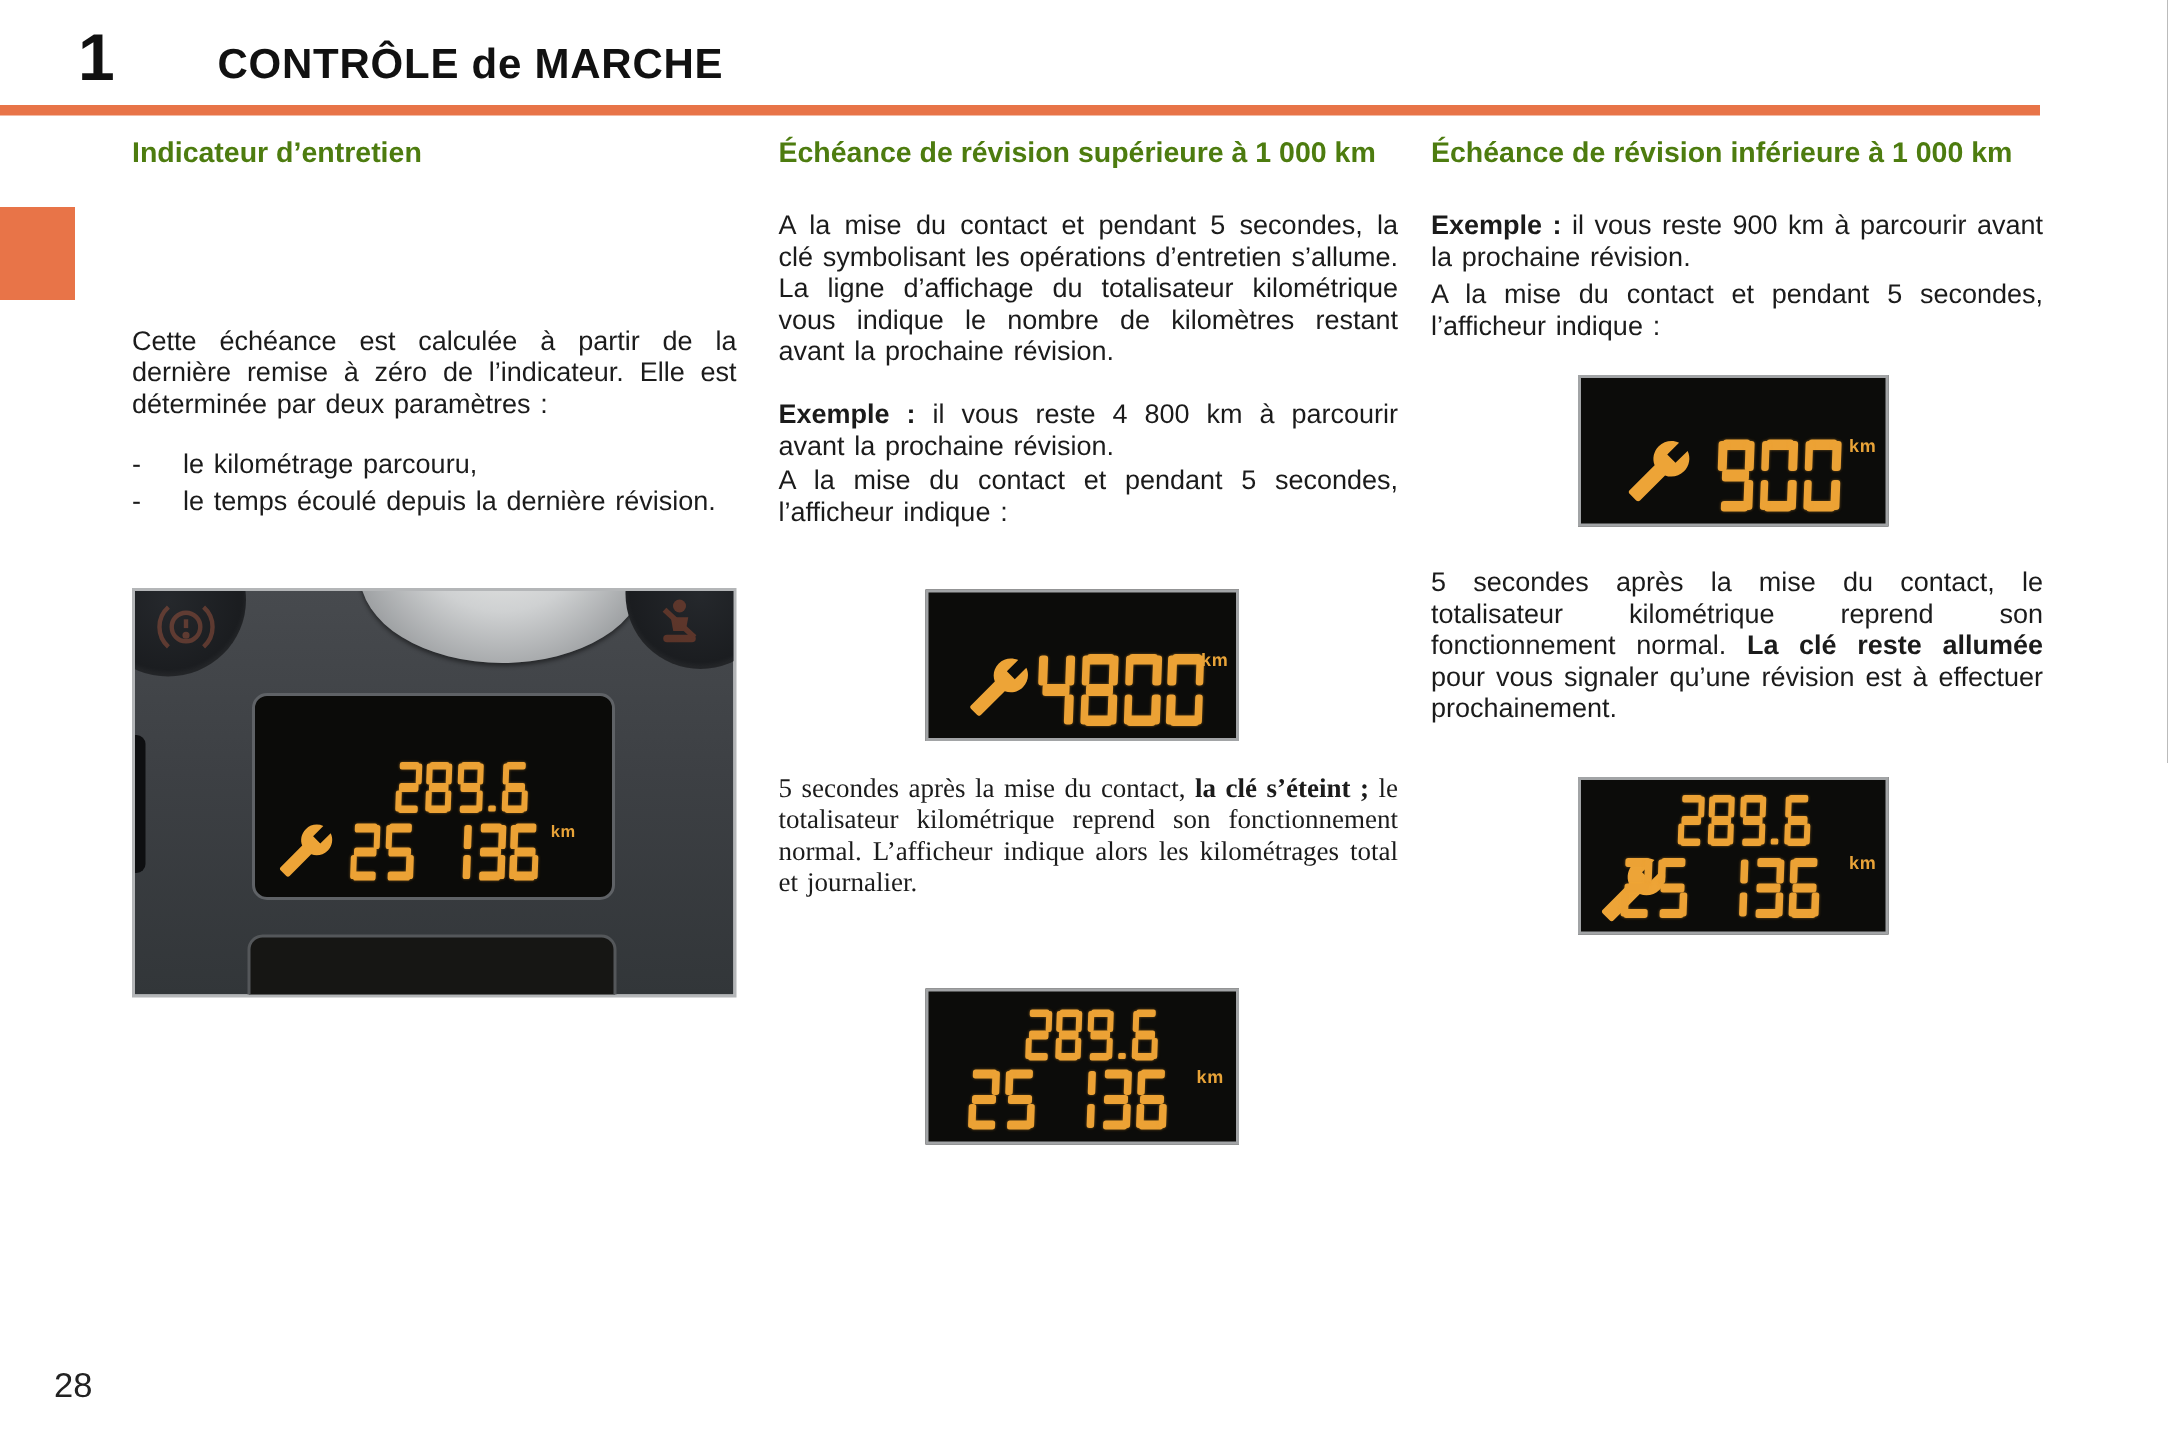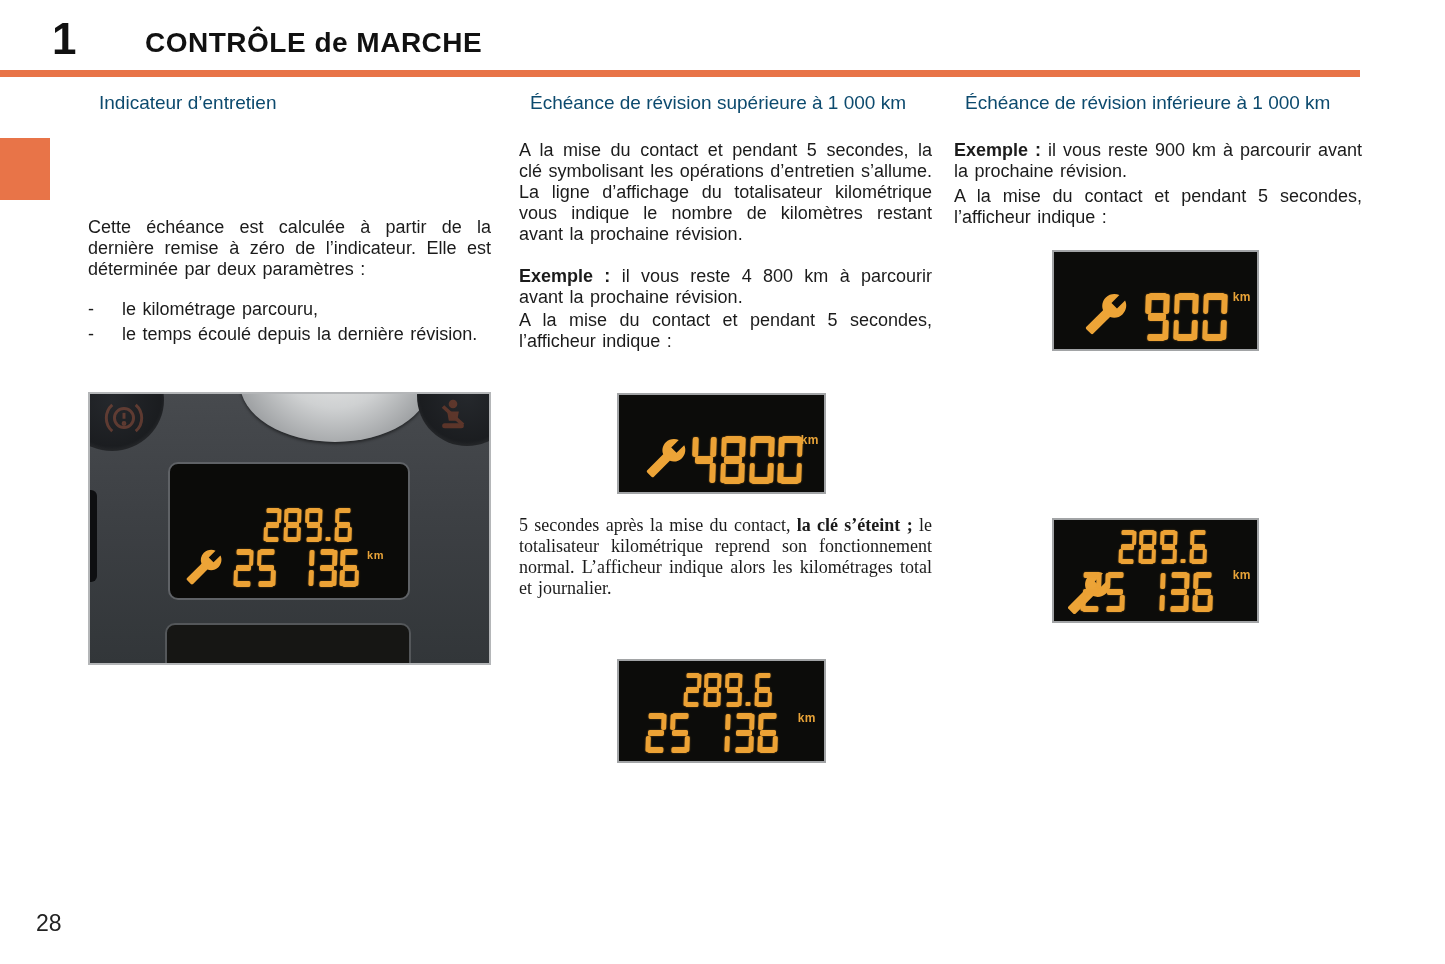--- a/index.html
+++ b/index.html
@@ -7,21 +7,21 @@
   .page {
     position:relative; width:1445px; height:964px; background:#ffffff;
     font-family:"Liberation Sans", sans-serif; color:#1b1b1b; overflow:hidden;
     margin:0 auto;
   }
   .abs { position:absolute; }
   .chapnum { font-size:44px; font-weight:bold; color:#111; }
   .title { font-size:28px; font-weight:bold; letter-spacing:.5px; color:#111; }
   .rule { height:7px; }
   .tab { width:50px; height:62px; }
-  .hd { font-size:19px; line-height:22px; font-weight:normal; color:#0c4a6e;margin-left:11px; }
+  .hd { font-size:19px; line-height:22px; font-weight:bold; color:#4d7c0f; }
   .body { font-size:18px; line-height:21px; text-align:justify; word-spacing:1.5px; }
   .body b { font-weight:bold; }
   .bullet { display:flex; font-size:18px; line-height:21px; }
   .bullet .dash { width:34px; flex:none; }
   .bullet .bt { flex:1; text-align:justify; word-spacing:1.5px; }
   .pagenum { font-size:23px; color:#222; }
 
   
   .lcd { position:absolute; background:#0c0c0a; border:2px solid #a2a4a6; }
   .km { position:absolute; color:#e8a338; font-weight:bold; font-size:12px; letter-spacing:.5px; }
@@ -335,20 +335,21 @@
           <i class="sg sg-b"></i>
           <i class="sg sg-c"></i>
           <i class="sg sg-d"></i>
           <i class="sg sg-e"></i>
           <i class="sg sg-f"></i>
         </span>
       </span>
     <span class="km" style="right:6px; top:38px;">km</span>
   </div>
 
+  <p class="abs body" style="left:954px; top:378px; width:408px;"><span>5 secondes après la mise du contact, le totalisateur kilométrique reprend son fonctionnement normal. </span><b>La clé reste allumée</b><span> pour vous signaler qu’une révision est à effectuer prochainement.</span></p>
 
   <div class="lcd" style="left:1052px; top:518px; width:207px; height:105px;">
     <span class="sseg" style="font-size:34px; top:10px; right:50px;">
         <span class="dgt">
           <i class="sg sg-a"></i>
           <i class="sg sg-b"></i>
           <i class="sg sg-g"></i>
           <i class="sg sg-e"></i>
           <i class="sg sg-d"></i>
         </span>

